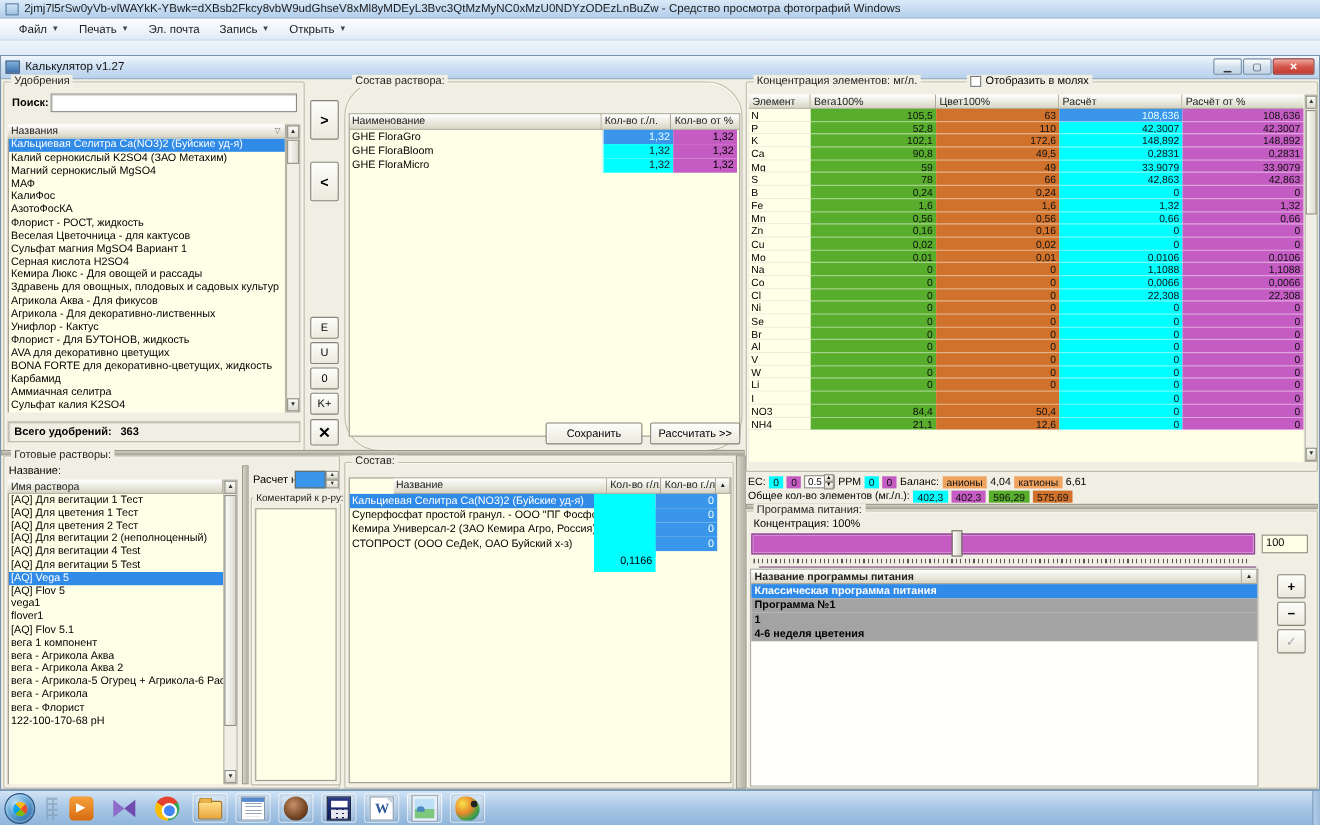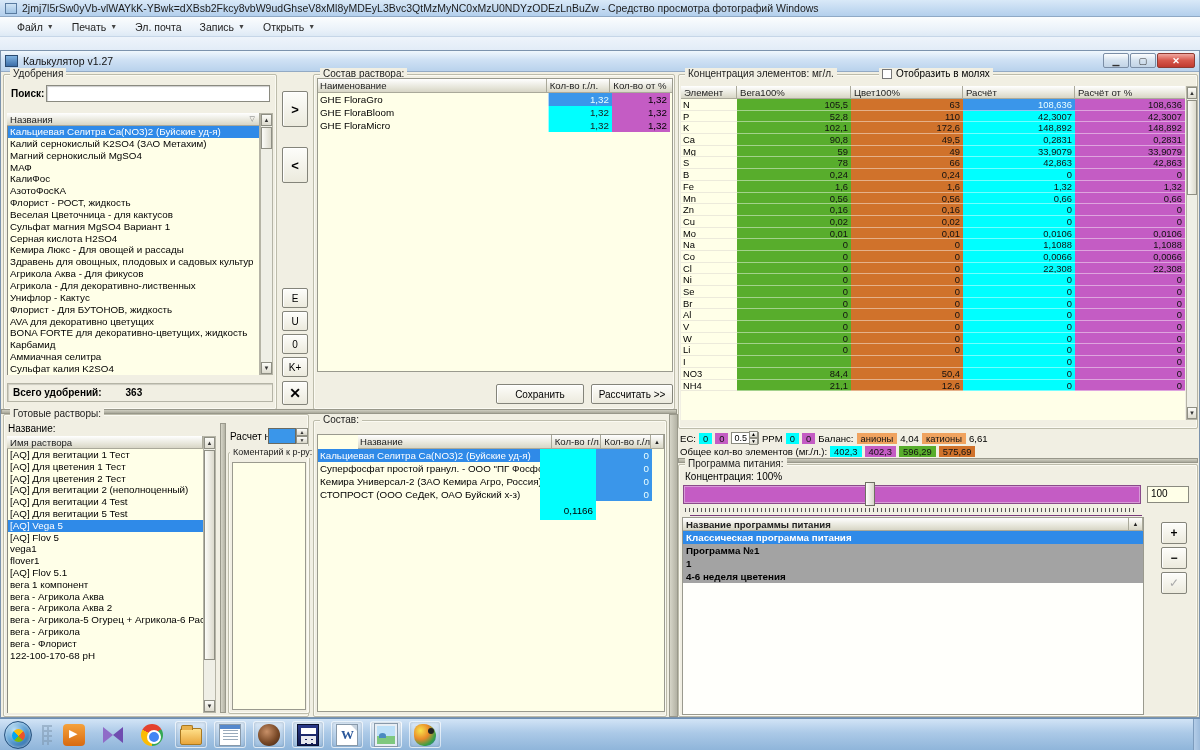--- a/index.html
+++ b/index.html
@@ -50,33 +50,33 @@
 .sb-thumb{position:absolute;left:0;width:100%;background:linear-gradient(90deg,#fcfcf8,#dcdacd);border:1px solid #8f8f84;}
 
 
 #grp-fert{left:2px;top:23px;width:274px;height:336px;}
 #search-label{position:absolute;left:7px;top:13px;font-size:10px;font-weight:bold;}
 #search-input{position:absolute;left:42px;top:10px;width:224px;height:17px;background:#fff;border:1px solid #8a8a80;box-shadow:inset 1px 1px 1px rgba(0,0,0,.2);font-size:10px;padding:0 3px;}
 #fert-hdr{position:absolute;left:3px;top:38px;width:253px;height:13px;}
 #fert-sort{position:absolute;right:4px;top:2px;font-size:7px;color:#777;}
 #fert-list{position:absolute;left:3px;top:51px;width:253px;height:249px;background:#ffffe8;border-left:1px solid #8a8a80;border-right:1px solid #b5b4a6;overflow:hidden;}
 #fert-sb{left:256px;top:38px;width:13px;height:262px;}
-#fert-status{position:absolute;left:3px;top:308px;width:266px;height:19px;border:1px solid #b5b4a6;box-shadow:inset 1px 1px 1px rgba(0,0,0,.15);display:flex;align-items:center;gap:24px;padding:0 5px;font-size:10px;font-weight:bold;}
+#fert-status{position:absolute;left:3px;top:308px;width:266px;height:19px;border:1px solid #b5b4a6;box-shadow:inset 1px 1px 1px rgba(0,0,0,.15);display:flex;align-items:center;gap:8px;padding:0 5px;font-size:10px;font-weight:bold;}
 
 
 #btn-move-right{left:281px;top:40px;width:26px;height:36px;font-size:13px;font-weight:bold;}
 #btn-move-left{left:281px;top:96px;width:26px;height:36px;font-size:13px;font-weight:bold;}
 .edit-btn{width:26px;height:20px;position:absolute;left:281px;}
 #btn-e{top:237px;} #btn-u{top:260px;} #btn-0{top:283px;} #btn-k{top:306px;}
 #btn-x{position:absolute;left:281px;top:330px;width:26px;height:24px;font-size:14px;font-weight:bold;}
 .cbtn.abs{position:absolute;}
 
 
-#grp-solution{left:312px;top:23px;width:362px;height:336px;}
-#sol-table{position:absolute;left:3px;top:3px;width:356px;height:294px;background:#ffffe8;border:1px solid #9a9a8e;}
+#grp-solution{left:312px;top:23px;width:362px;height:336px;border-radius:32px;}
+#sol-table{position:absolute;left:3px;top:28px;width:356px;height:294px;background:#ffffe8;border:1px solid #9a9a8e;}
 .sol-hdr{display:flex;height:14px;}
 .sol-row{display:flex;height:13px;font-size:9.8px;line-height:13px;}
 .sol-name{width:230px;padding:0 2px;white-space:nowrap;overflow:hidden;}
 .sol-qty{width:64px;text-align:right;padding:0 3px;border-left:1px solid rgba(255,255,255,.6);}
 .sol-pct{width:58px;text-align:right;padding:0 3px;background:var(--magenta);}
 .cell-cyan{background:var(--cyan);color:#1a1a1a;}
 .cell-blue{background:var(--cell_blue);color:#e8ffff;}
 #btn-save{left:495px;top:333px;width:88px;height:20px;}
 #btn-calc{left:590px;top:333px;width:82px;height:20px;}
 

